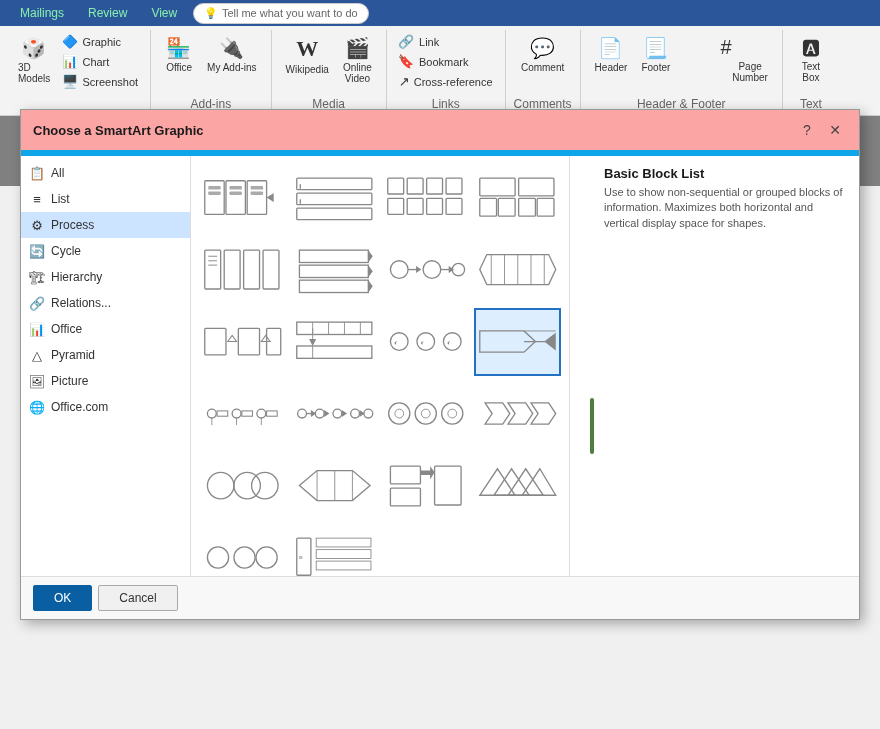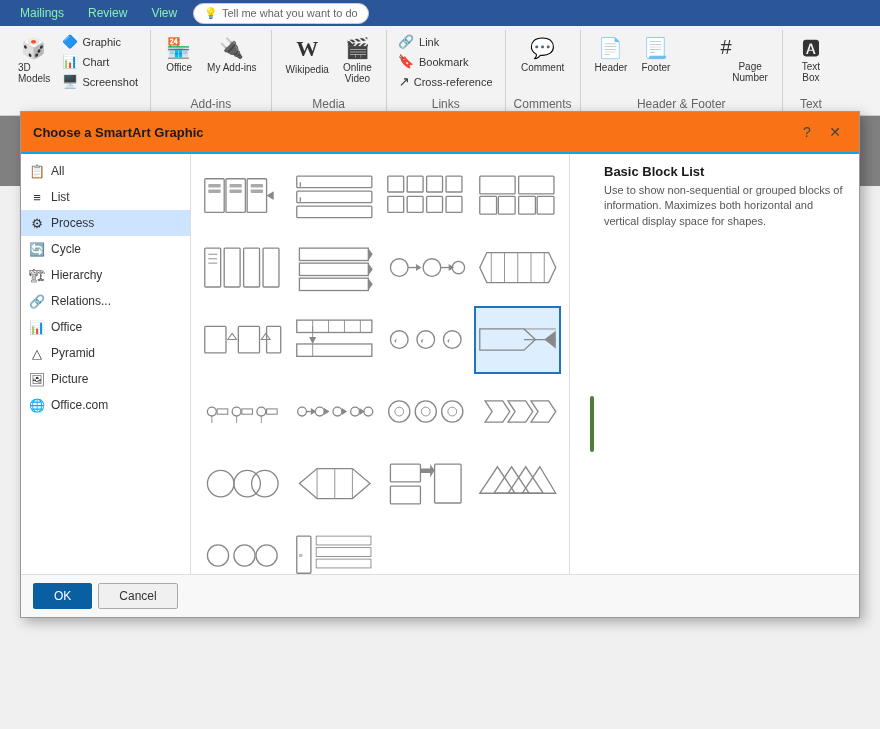--- a/index.html
+++ b/index.html
@@ -21,21 +21,21 @@
     .ribbon-col { display: flex; flex-direction: column; gap: 1px; }
     .tell-me { display: flex; align-items: center; gap: 4px; background: white; border: 1px solid #ccc; border-radius: 20px; padding: 3px 10px; font-size: 11px; color: #666; cursor: pointer; margin: auto 0; margin-left: 4px; }
 
     
     .doc-area { background: #808080; padding: 10px; min-height: 60px; }
     .doc-page { background: white; margin: 0 auto; width: 700px; min-height: 50px; }
 
     
     .dialog-overlay { position: fixed; inset: 0; display: flex; align-items: center; justify-content: center; z-index: 100; }
     .dialog { background: white; border: 1px solid #999; box-shadow: 4px 4px 12px rgba(0,0,0,0.3); width: 840px; }
-    .dialog-titlebar { background: #f97316; border-bottom: 2px solid #0ea5e9; padding: 8px 12px; display: flex; align-items: center; justify-content: space-between; }
+    .dialog-titlebar { background: #fca5a5; border-bottom: 6px solid #0ea5e9; padding: 8px 12px; display: flex; align-items: center; justify-content: space-between; }
     .dialog-title { font-size: 13px; font-weight: bold; color: #1a1a1a; }
     .dialog-controls { display: flex; gap: 4px; }
     .dialog-ctrl-btn { width: 24px; height: 24px; display: flex; align-items: center; justify-content: center; cursor: pointer; border-radius: 2px; font-size: 14px; color: #444; border: none; background: transparent; }
 
     .dialog-body { display: flex; height: 420px; }
 
     
     .category-panel { width: 170px; border-right: 1px solid #ddd; overflow-y: auto; padding: 4px 0; background: white; }
     .category-item { display: flex; align-items: center; gap: 6px; padding: 5px 8px; cursor: pointer; font-size: 12px; color: #333; }
     .category-item.active { background: #cce4ff; }

